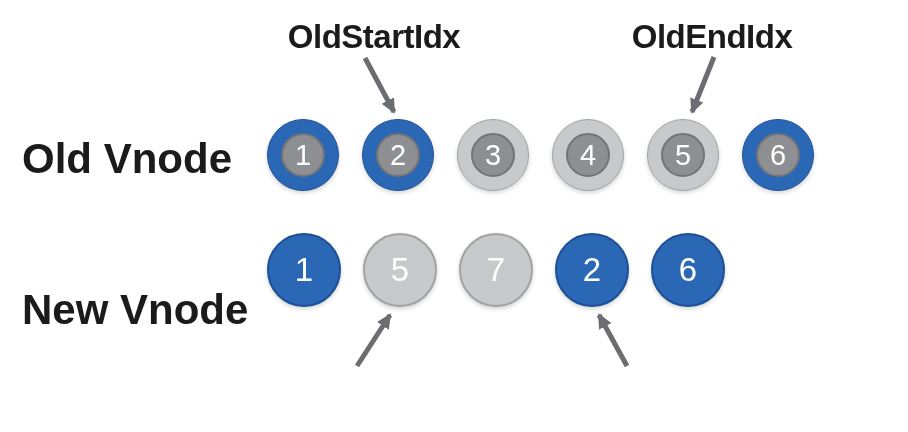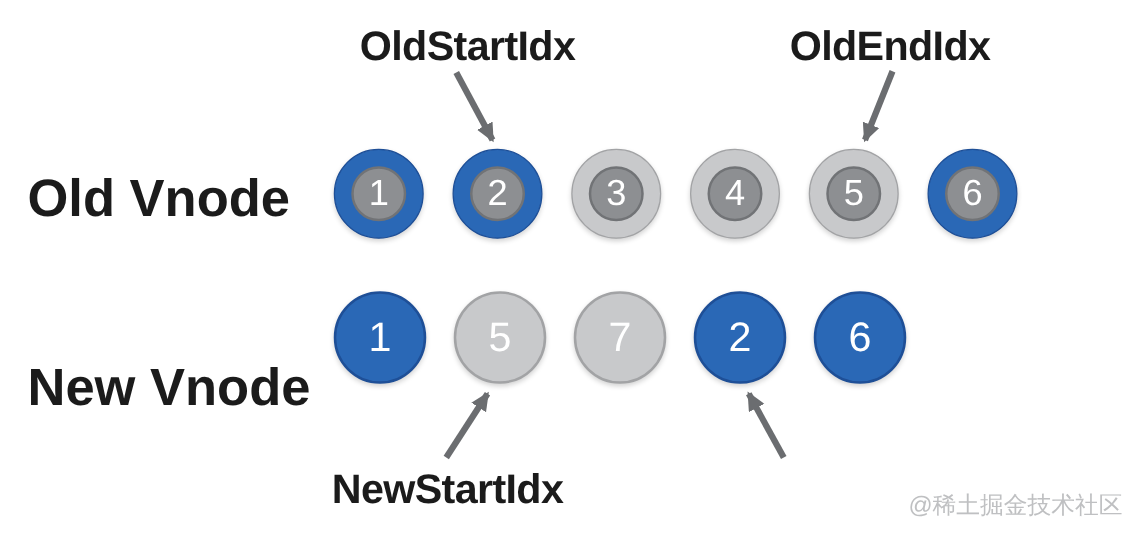--- a/index.html
+++ b/index.html
@@ -146,18 +146,16 @@
       <marker id="ah" markerUnits="userSpaceOnUse" markerWidth="18" markerHeight="16" refX="13" refY="7" orient="auto">
         <path class="arrow-head" d="M0,0 L15,7 L0,14 Z"></path>
       </marker>
     </defs>
     <line class="arrow-line" x1="365" y1="58" x2="394" y2="112" marker-end="url(#ah)"></line>
     <line class="arrow-line" x1="714" y1="57" x2="692" y2="112" marker-end="url(#ah)"></line>
     <line class="arrow-line" x1="357" y1="366" x2="390" y2="315" marker-end="url(#ah)"></line>
     <line class="arrow-line" x1="627" y1="366" x2="599" y2="315" marker-end="url(#ah)"></line>
   </svg>
 
-  <div class="pointer-label" style="left:358px; top:372px;">NewStartIdx</div>
 
 
-  <div class="watermark">@稀土掘金技术社区</div>
 
 </div>
 
 </body></html>

